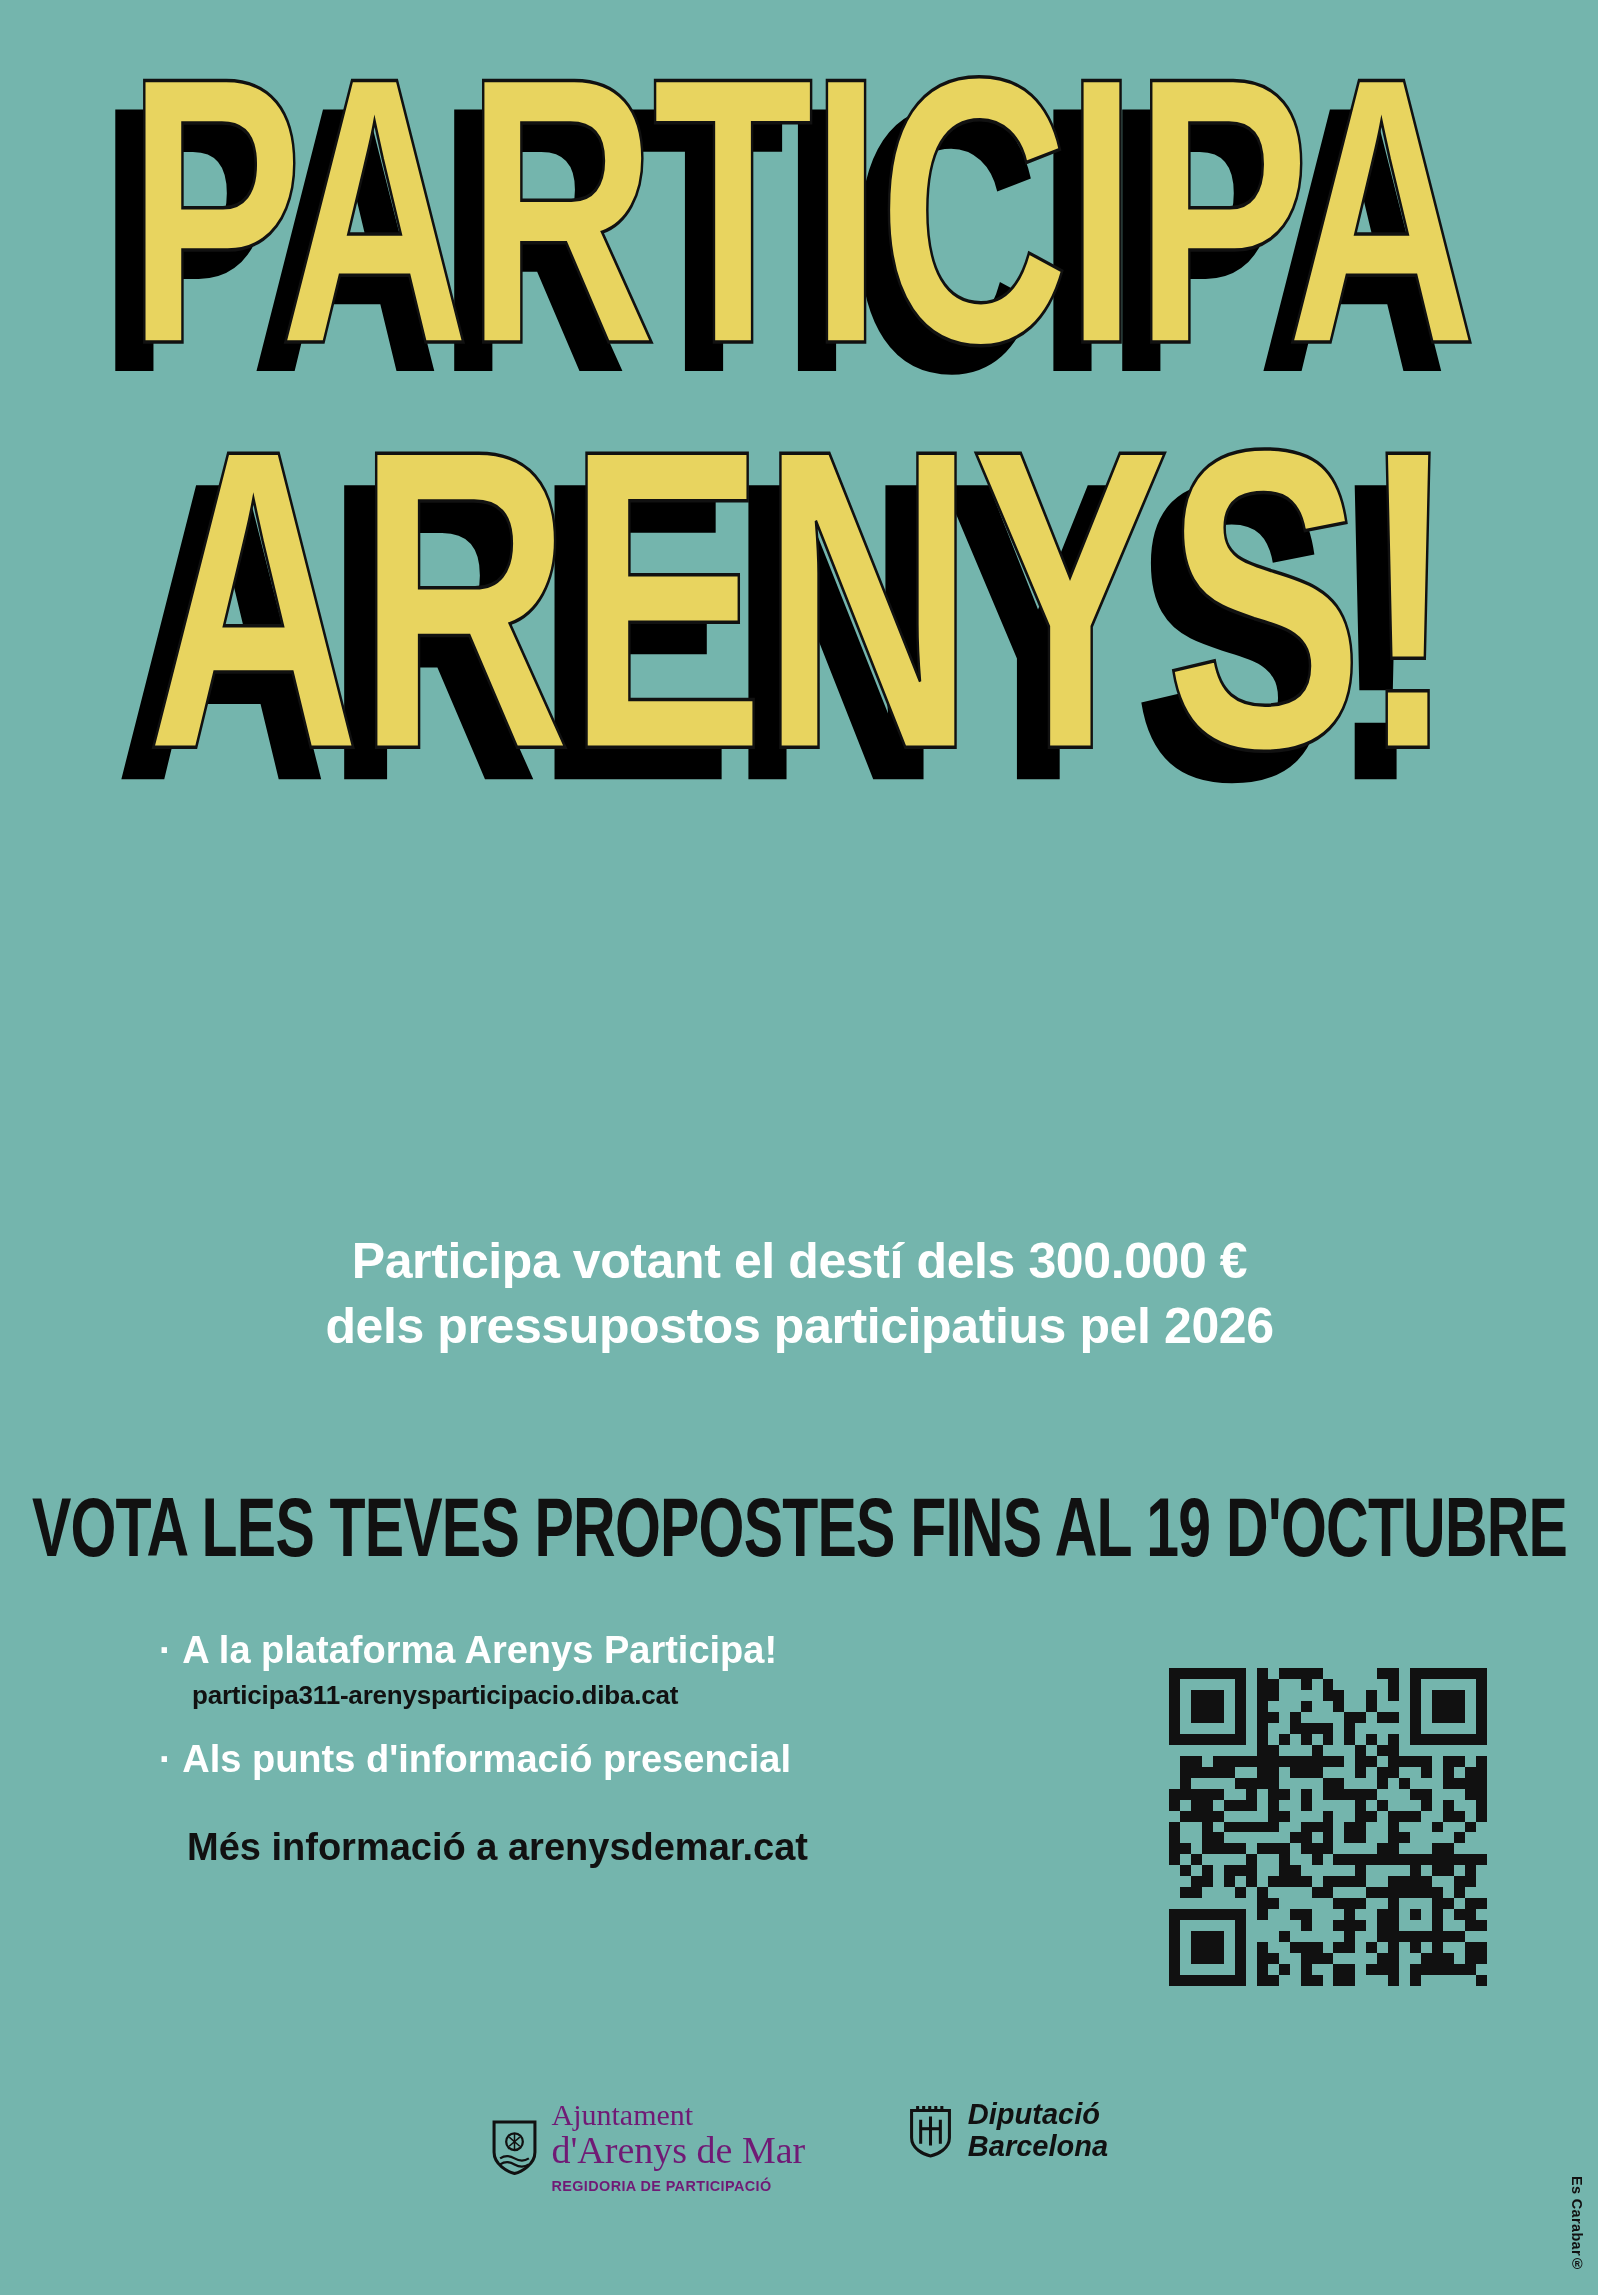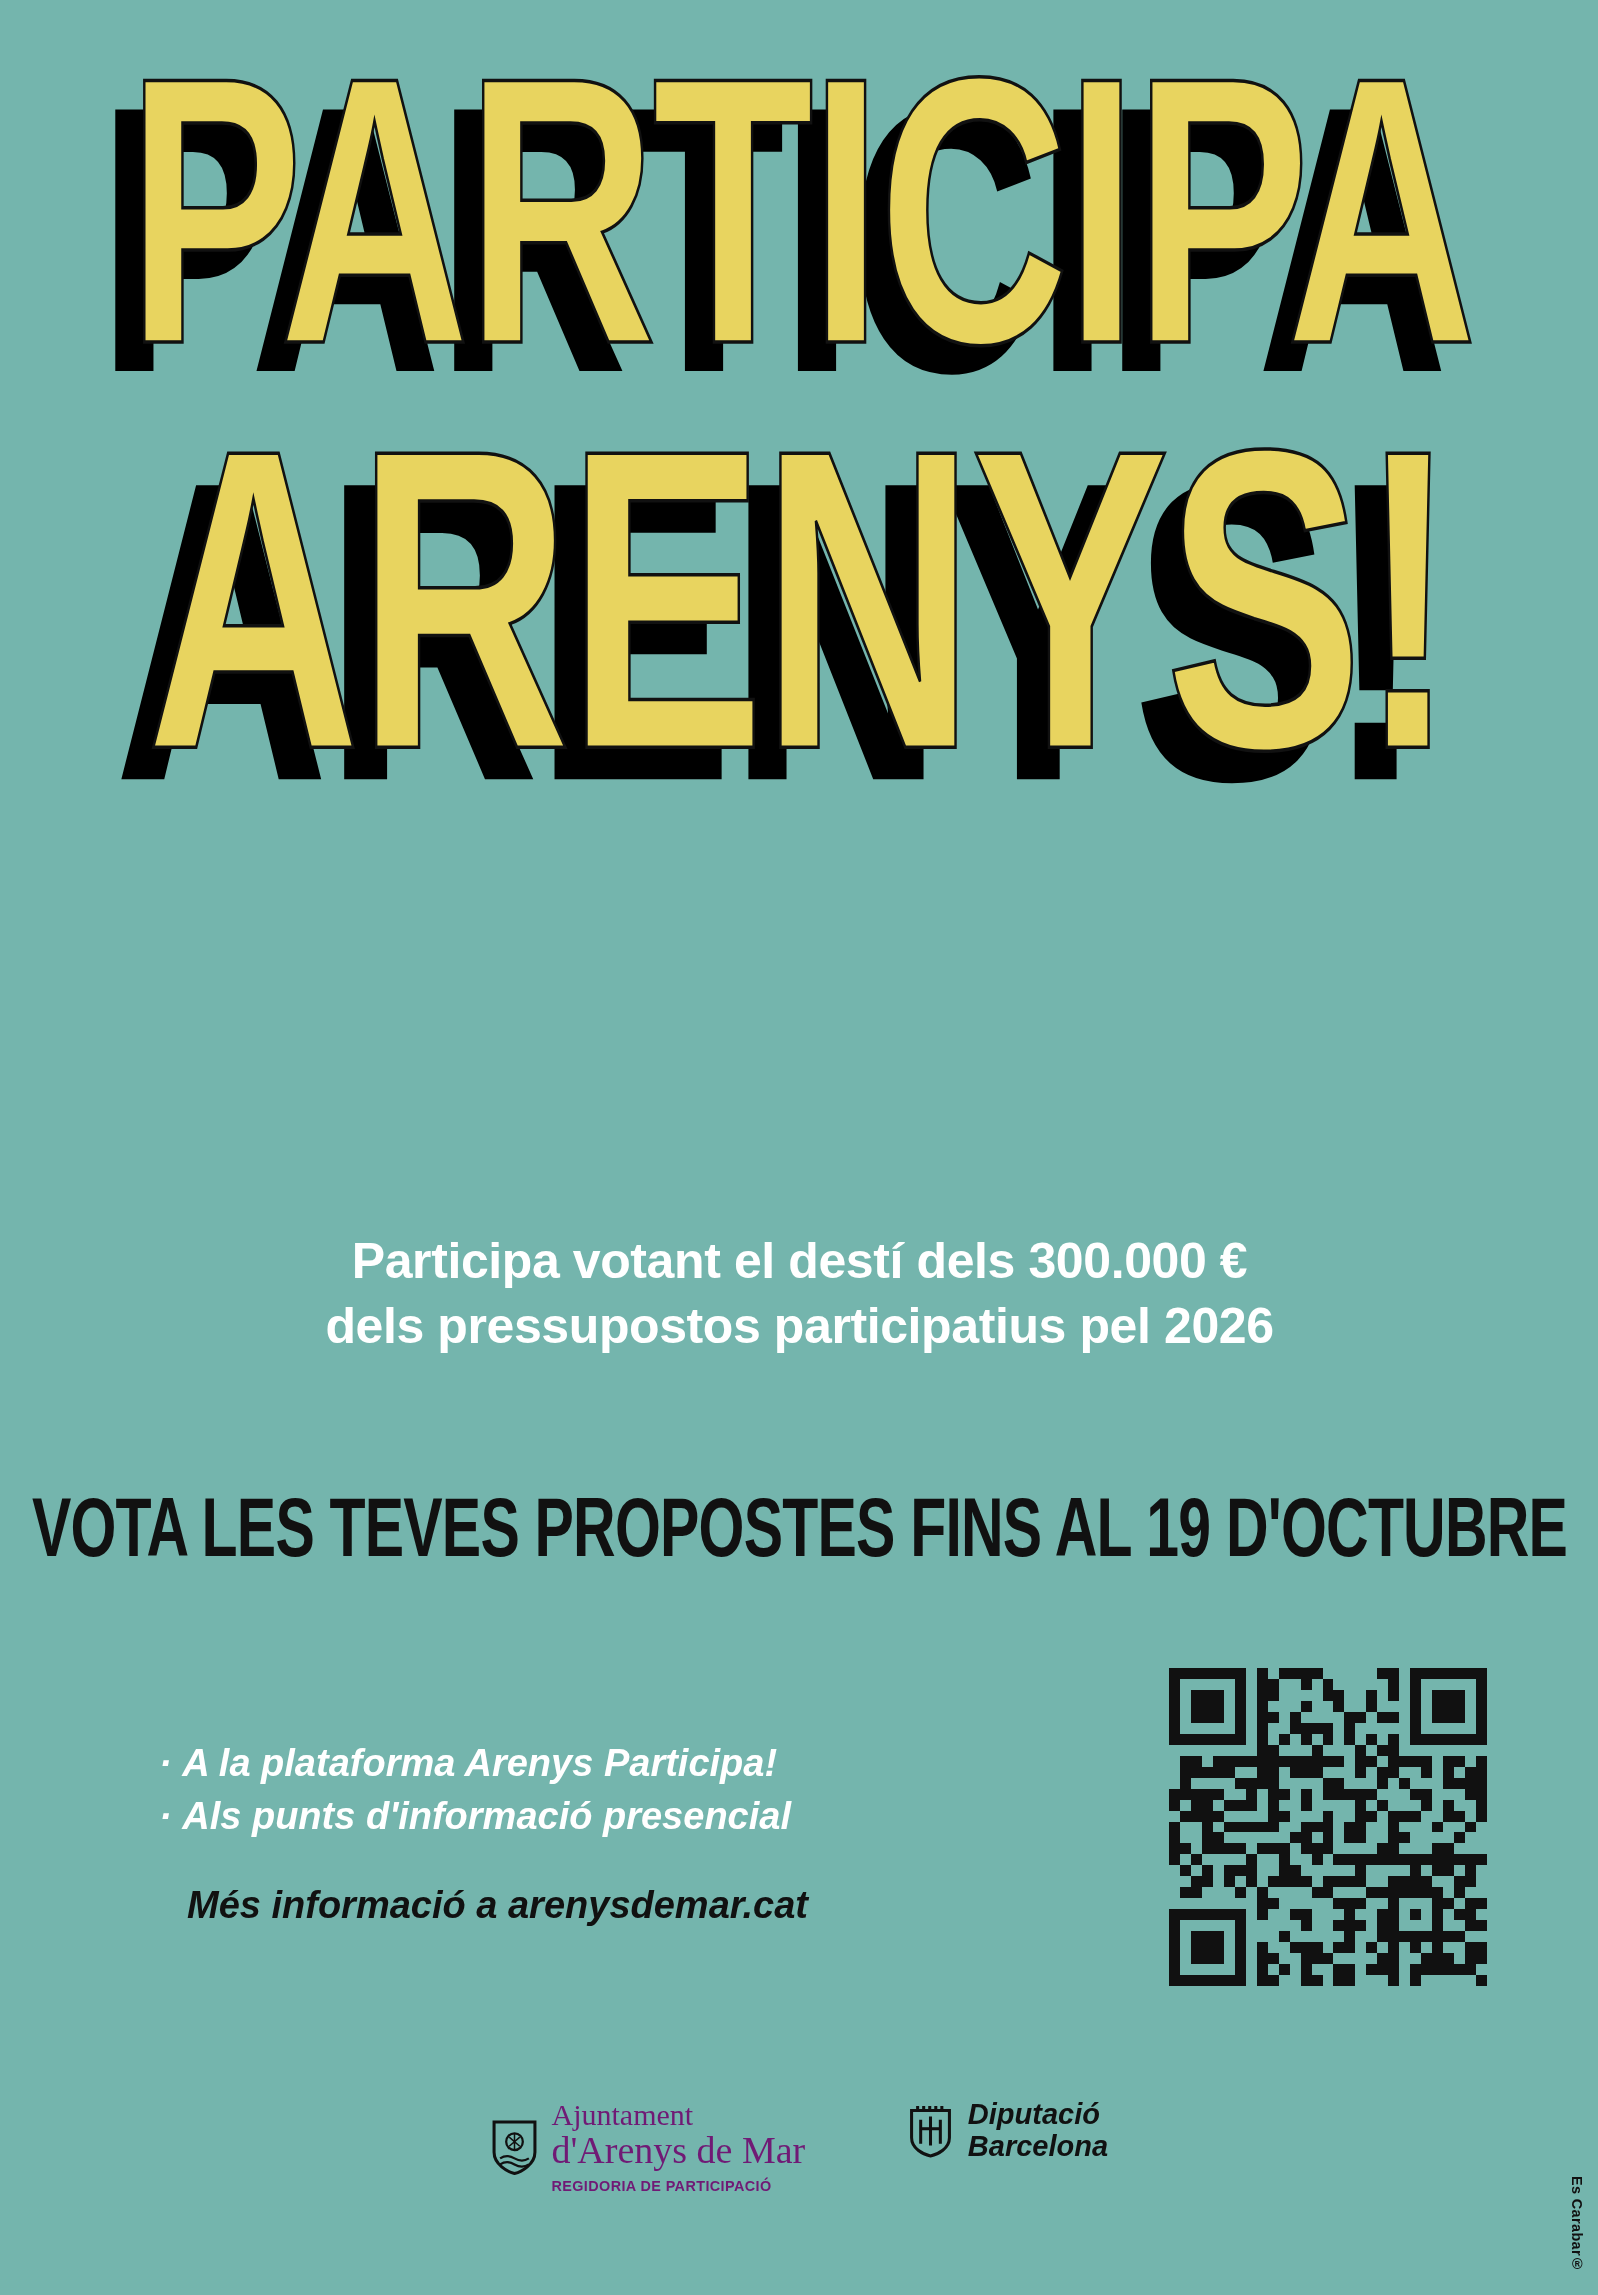--- a/index.html
+++ b/index.html
@@ -85,24 +85,23 @@
     letter-spacing: -0.8px;
     transform: scaleY(1.42);
     transform-origin: center top;
     white-space: nowrap;
   }
 
   
   .info-area {
     position: absolute;
     left: 159px;
-    top: 1741px;
+    top: 1628px;
     width: 945px;
     color: #ffffff;
-    font-style: italic;
   }
   .bullet-row {
     font-size: 38px;
     font-weight: bold;
     line-height: 1.2;
     margin-bottom: 6px;
     white-space: nowrap;
   }
   .bullet-dot {
     display: inline-block;
@@ -221,20 +220,21 @@
   <span>dels pressupostos participatius pel 2026</span>
 </div>
 
 <div class="vota-line">VOTA LES TEVES PROPOSTES FINS AL 19 D'OCTUBRE</div>
 
 <div class="info-area">
 
   <div class="bullet-row">
     <span class="bullet-dot">·</span><span>A la plataforma Arenys Participa!</span>
   </div>
+  <div class="url-line">participa311-arenysparticipacio.diba.cat</div>
 
   <div class="bullet-row second">
     <span class="bullet-dot">·</span><span>Als punts d'informació presencial</span>
   </div>
 
   <div class="more-info">Més informació a arenysdemar.cat</div>
 </div>
 
 <div class="qr-wrap">
   <div class="qr-grid" id="qr-grid" style="grid-template-columns: repeat(29, 1fr); grid-template-rows: repeat(29, 1fr);">

